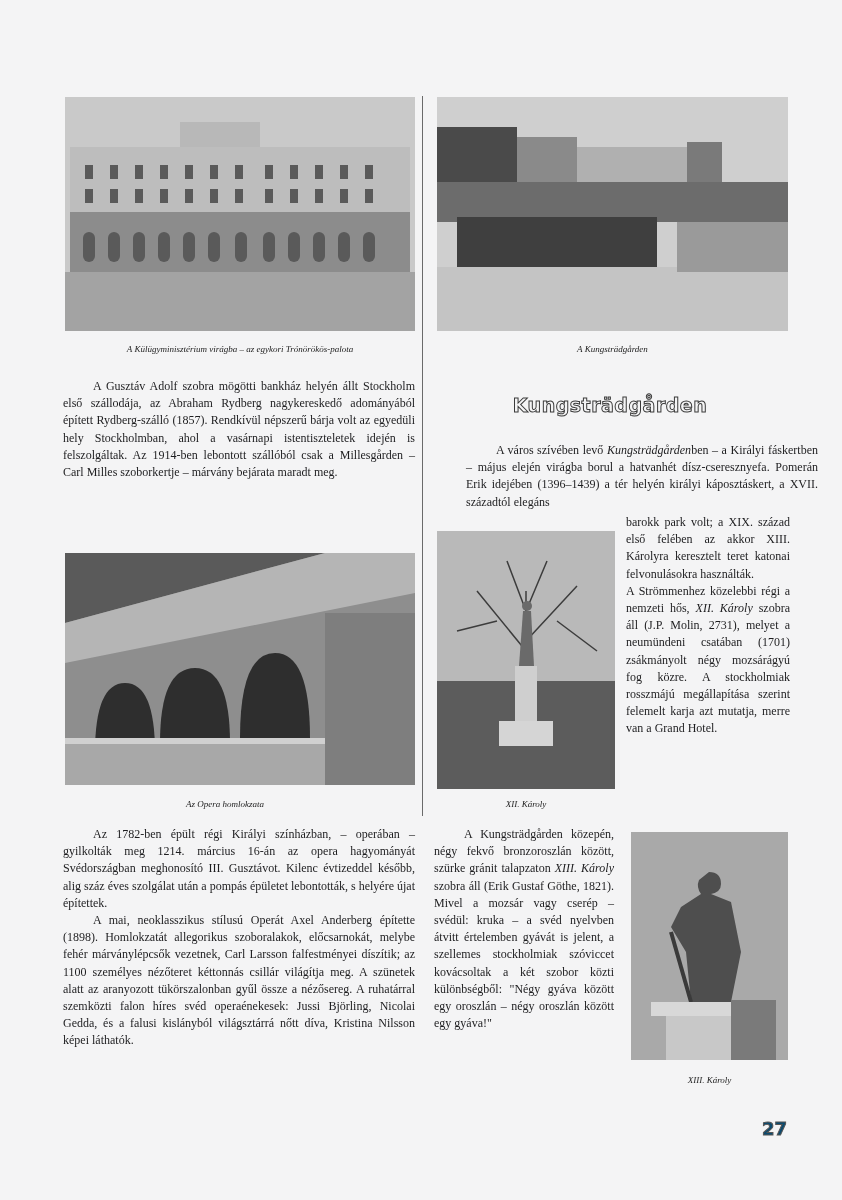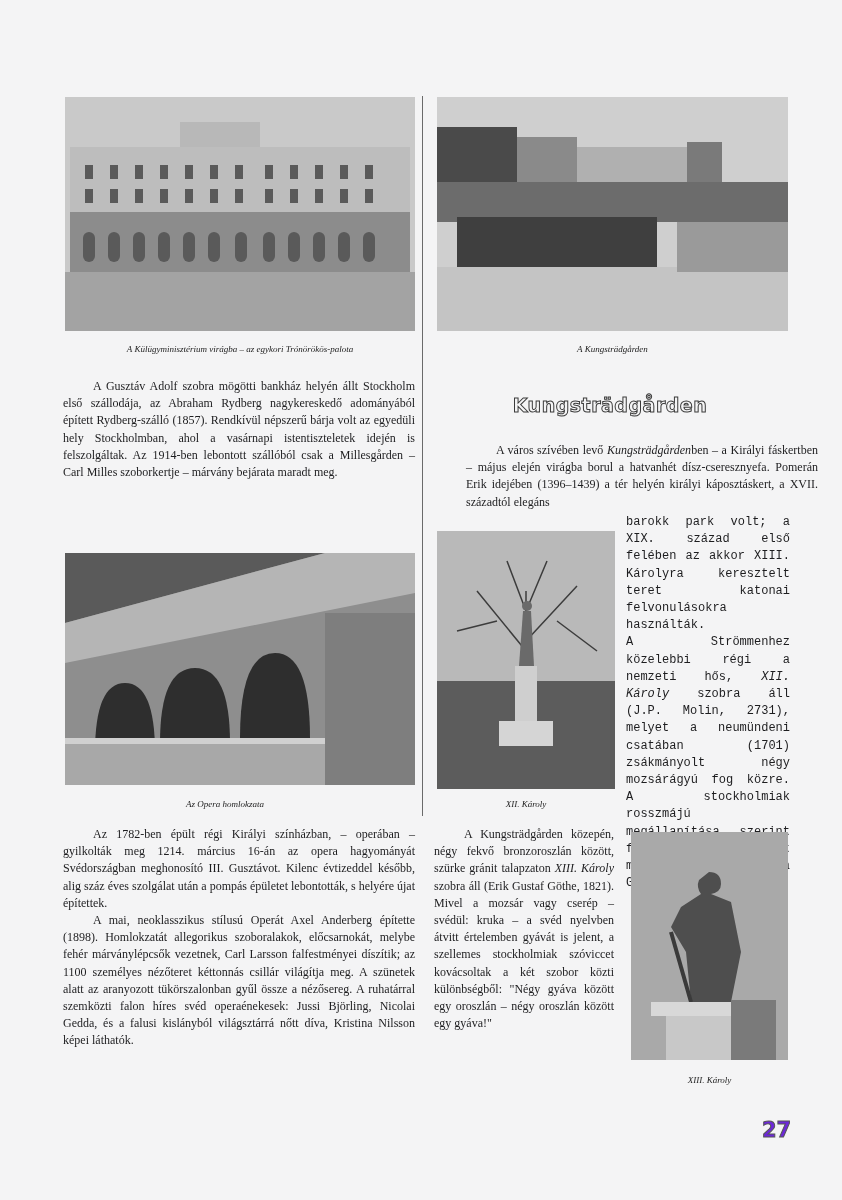--- a/index.html
+++ b/index.html
@@ -17,31 +17,31 @@
 
   .caption {
     position: absolute; font-style: italic; font-size: 9px; text-align: center; color: #222;
   }
 
   .para {
     position: absolute; font-size: 12px; line-height: 17.2px; text-align: justify;
     hyphens: manual;
   }
   .para p { margin: 0; text-indent: 30px; }
-  .para p.noindent { text-indent: 0; font-family: Liberation Mono, monospace; }
+  .para p.noindent { text-indent: 0; }
   .para .it { font-style: italic; }
 
   .heading {
     position: absolute; left: 430px; top: 394px; width: 360px; text-align: center;
     font-family: "DejaVu Sans", sans-serif; font-weight: bold; font-size: 19px;
     color: #f4f4f5; -webkit-text-stroke: 1px #3a3a3a; letter-spacing: 0.5px;
   }
   .pagenum {
     position: absolute; left: 762px; top: 1118px; font-family: "DejaVu Sans", sans-serif;
-    font-weight: bold; font-size: 21px; color: #6d28d9; -webkit-text-stroke: 1px #555;
+    font-weight: bold; font-size: 18px; color: #0c4a6e; -webkit-text-stroke: 1px #555;
   }
 </style>
 </head>
 <body>
 
 <div class="page">
 
   <div class="divider"></div>
 
   <div class="photo" style="left:65px;top:97px;width:350px;height:234px;">

